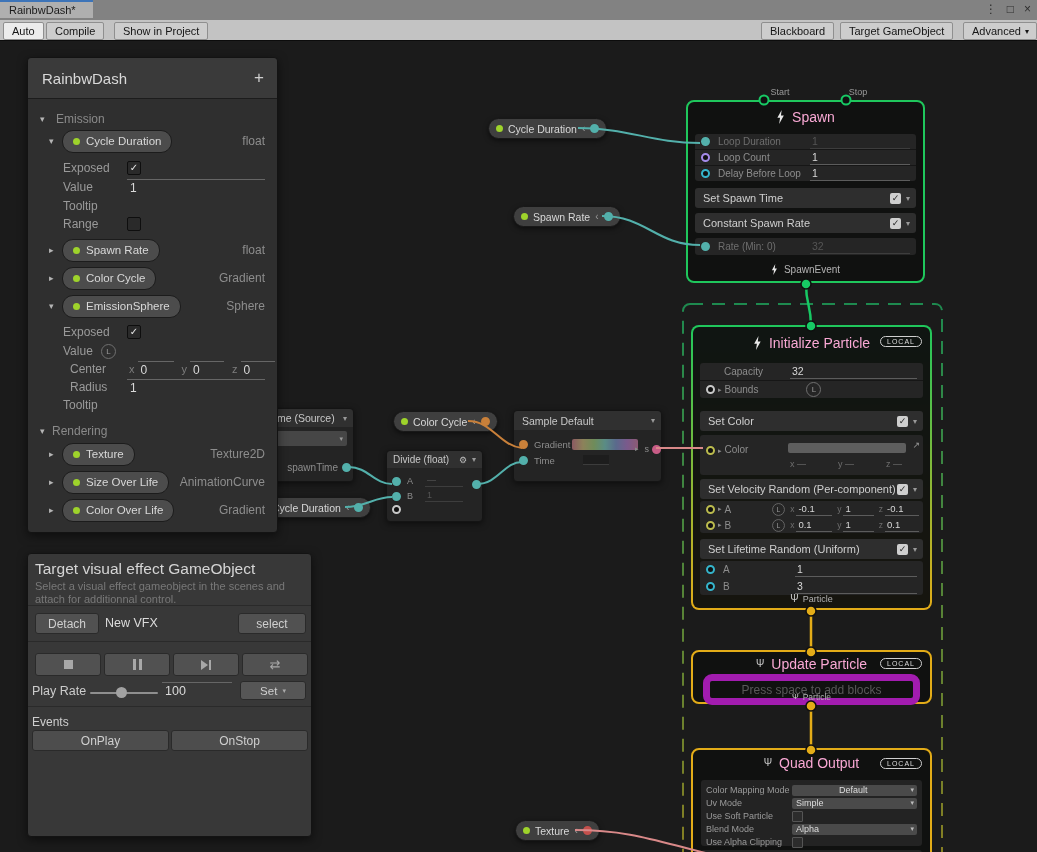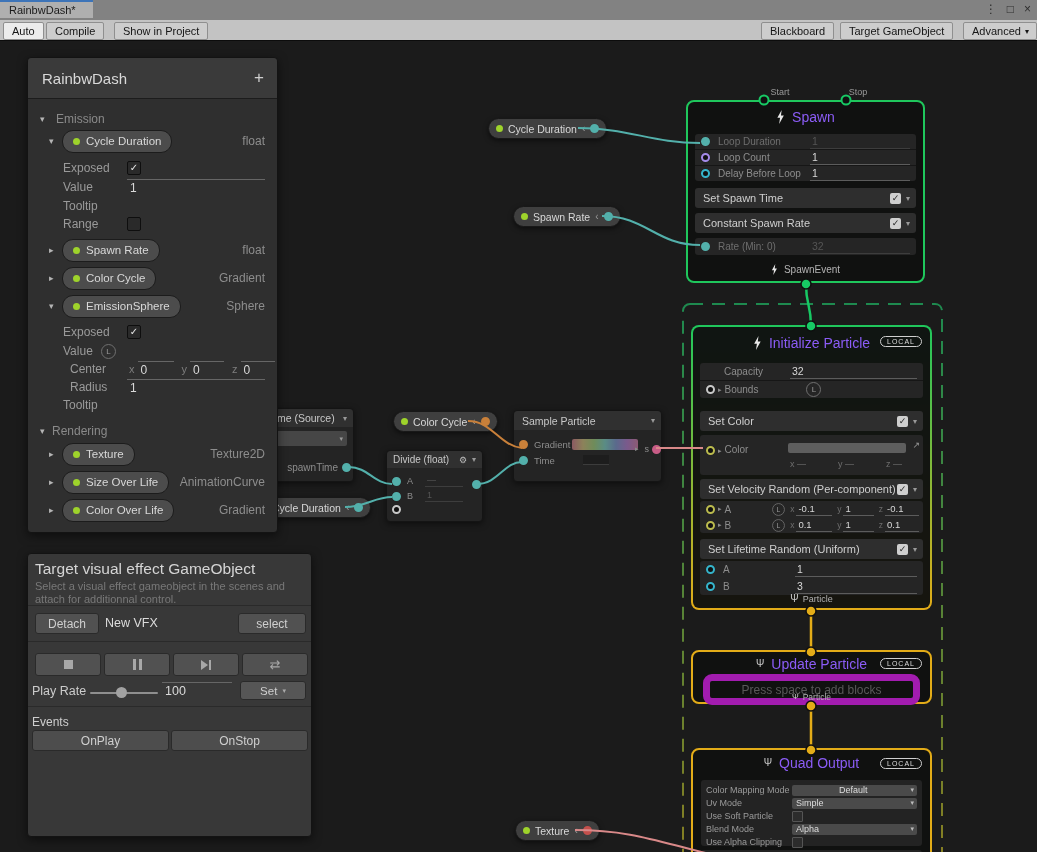--- a/index.html
+++ b/index.html
@@ -24,21 +24,21 @@
   .pillc{height:21px;background:#4c4c4c;border:1px solid #1c1c1c;border-radius:11px;display:flex;align-items:center;gap:6px;padding:0 10px;}
   .gdot{width:7px;height:7px;border-radius:50%;background:#9ed32b;flex:none;}
   .pilltxt{color:#d8d8d8;font-size:11.5px;white-space:nowrap;}
   .cbdark{width:12px;height:12px;background:#2a2a2a;border:1px solid #0e0e0e;border-radius:2px;color:#e8e8e8;font-size:10px;line-height:12px;text-align:center;}
   .ufield{border-top:1px solid #666;color:#dadada;font-size:12px;padding:1px 3px 0 3px;}
   .divline{position:absolute;left:0;right:0;height:1px;background:#2a2a2a;}
   .ubtn{background:#515151;border:1px solid #2a2a2a;border-radius:3px;color:#cfcfcf;font-size:12px;display:flex;align-items:center;justify-content:center;}
   
   .node{position:absolute;background:rgba(16,17,16,.96);border-radius:8px;z-index:2;}
   .nhead{display:flex;align-items:center;justify-content:center;gap:7px;}
-  .ntitle{color:#8b5cf6;font-size:14px;}
+  .ntitle{color:#f9a8d4;font-size:14px;}
   .badge{position:absolute;border:1px solid #cfcfcf;border-radius:8px;color:#dcdcdc;font-size:7px;letter-spacing:1px;padding:1px 6px;}
   .bolt{width:9px;height:14px;background:#e8e8e8;clip-path:polygon(62% 0,14% 56%,44% 56%,34% 100%,86% 40%,54% 40%);flex:none;}
   .bolt.sm{width:7px;height:11px;}
   .blockbar{position:absolute;left:7px;right:7px;height:20px;background:#2e2e2e;border-radius:3px;display:flex;align-items:center;}
   .blocklbl{color:#cfcfcf;font-size:11px;margin-left:8px;flex:1;white-space:nowrap;overflow:hidden;}
   .cblight{width:11px;height:11px;background:#cfcfcf;border-radius:2px;color:#222;font-size:9px;line-height:11px;text-align:center;flex:none;}
   .chev{color:#999;font-size:8px;margin:0 6px 0 5px;flex:none;}
   .nrow{display:flex;align-items:center;background:#252525;}
   .nlbl{color:#8d8d8d;font-size:10px;white-space:nowrap;}
   .nlbl.dis{color:#6e6e6e;}
@@ -145,21 +145,21 @@
       <span class="nfield dis" style="width:34px;font-size:9px;margin-left:6px;">1</span>
     </div>
     <div class="flex" style="margin-top:3px;">
       <span class="pt white" style="margin-left:5px;"></span>
     </div>
     <span class="pt f abs" style="right:1px;top:29px;"></span>
   </div>
 
   <div class="opnode" style="left:513px;top:410px;width:147px;height:70px;">
     <div class="ophead" style="height:19px;">
-      <span class="ophtitle">Sample Particle</span>
+      <span class="ophtitle">Sample Default</span>
       <span class="chev">▾</span>
     </div>
     <div class="flex" style="margin-top:8px;height:13px;">
       <span class="pt orange f" style="margin-left:5px;"></span>
       <span class="nlbl" style="margin-left:6px;font-size:9.5px;">Gradient</span>
       <span class="gradbar" style="width:66px;margin-left:2px;"></span>
     </div>
     <div class="flex" style="margin-top:3px;height:12px;">
       <span class="pt f" style="margin-left:5px;"></span>
       <span class="nlbl" style="margin-left:6px;font-size:9.5px;">Time</span>

